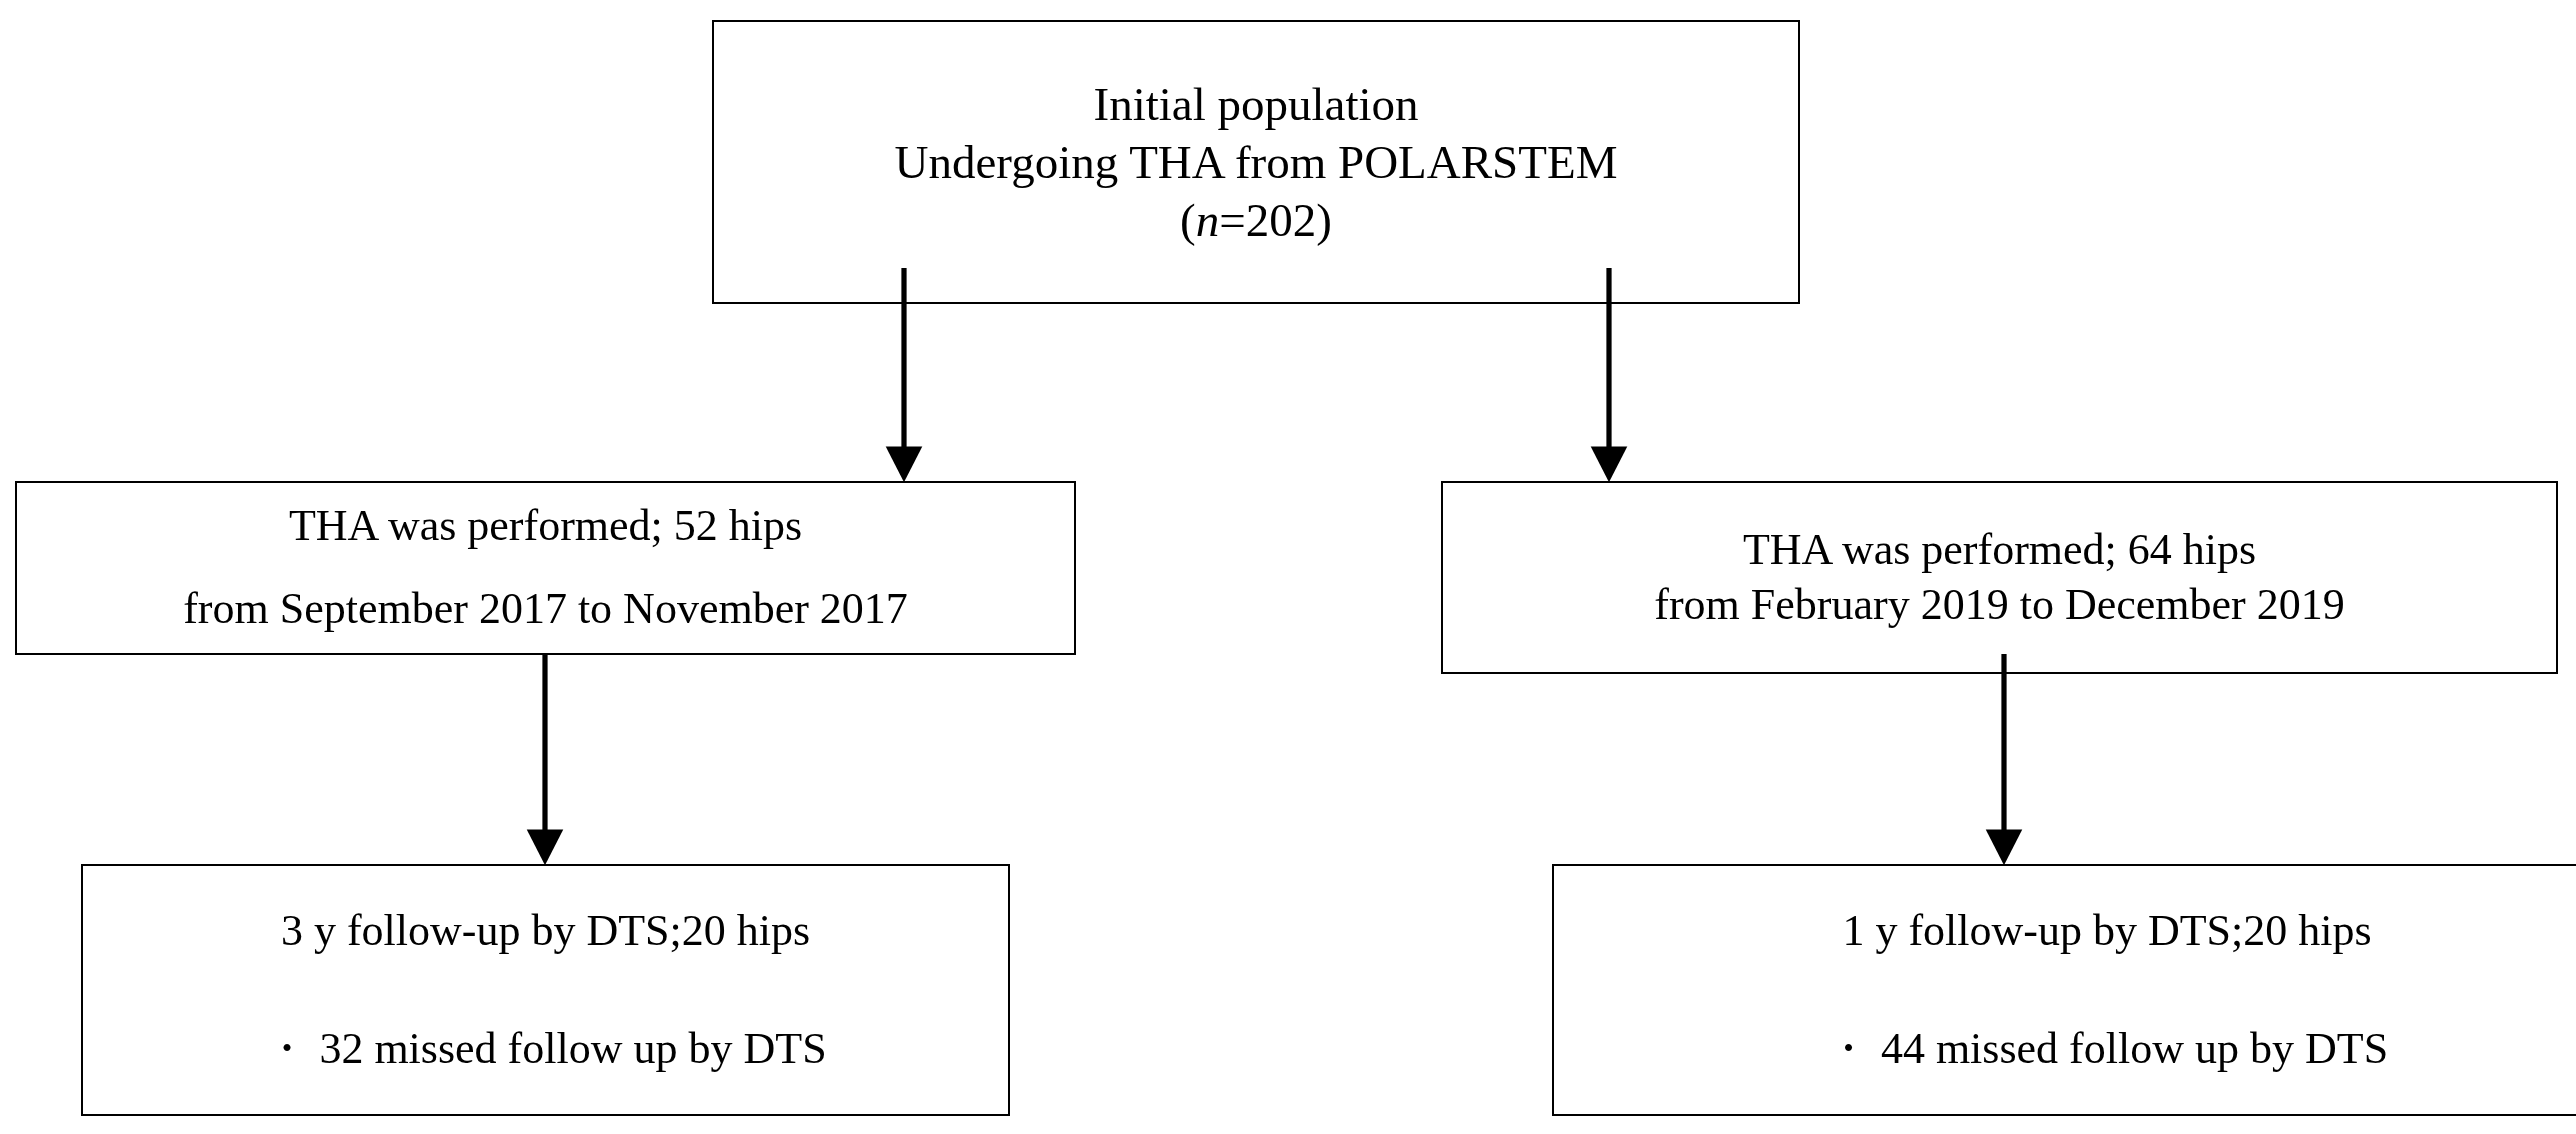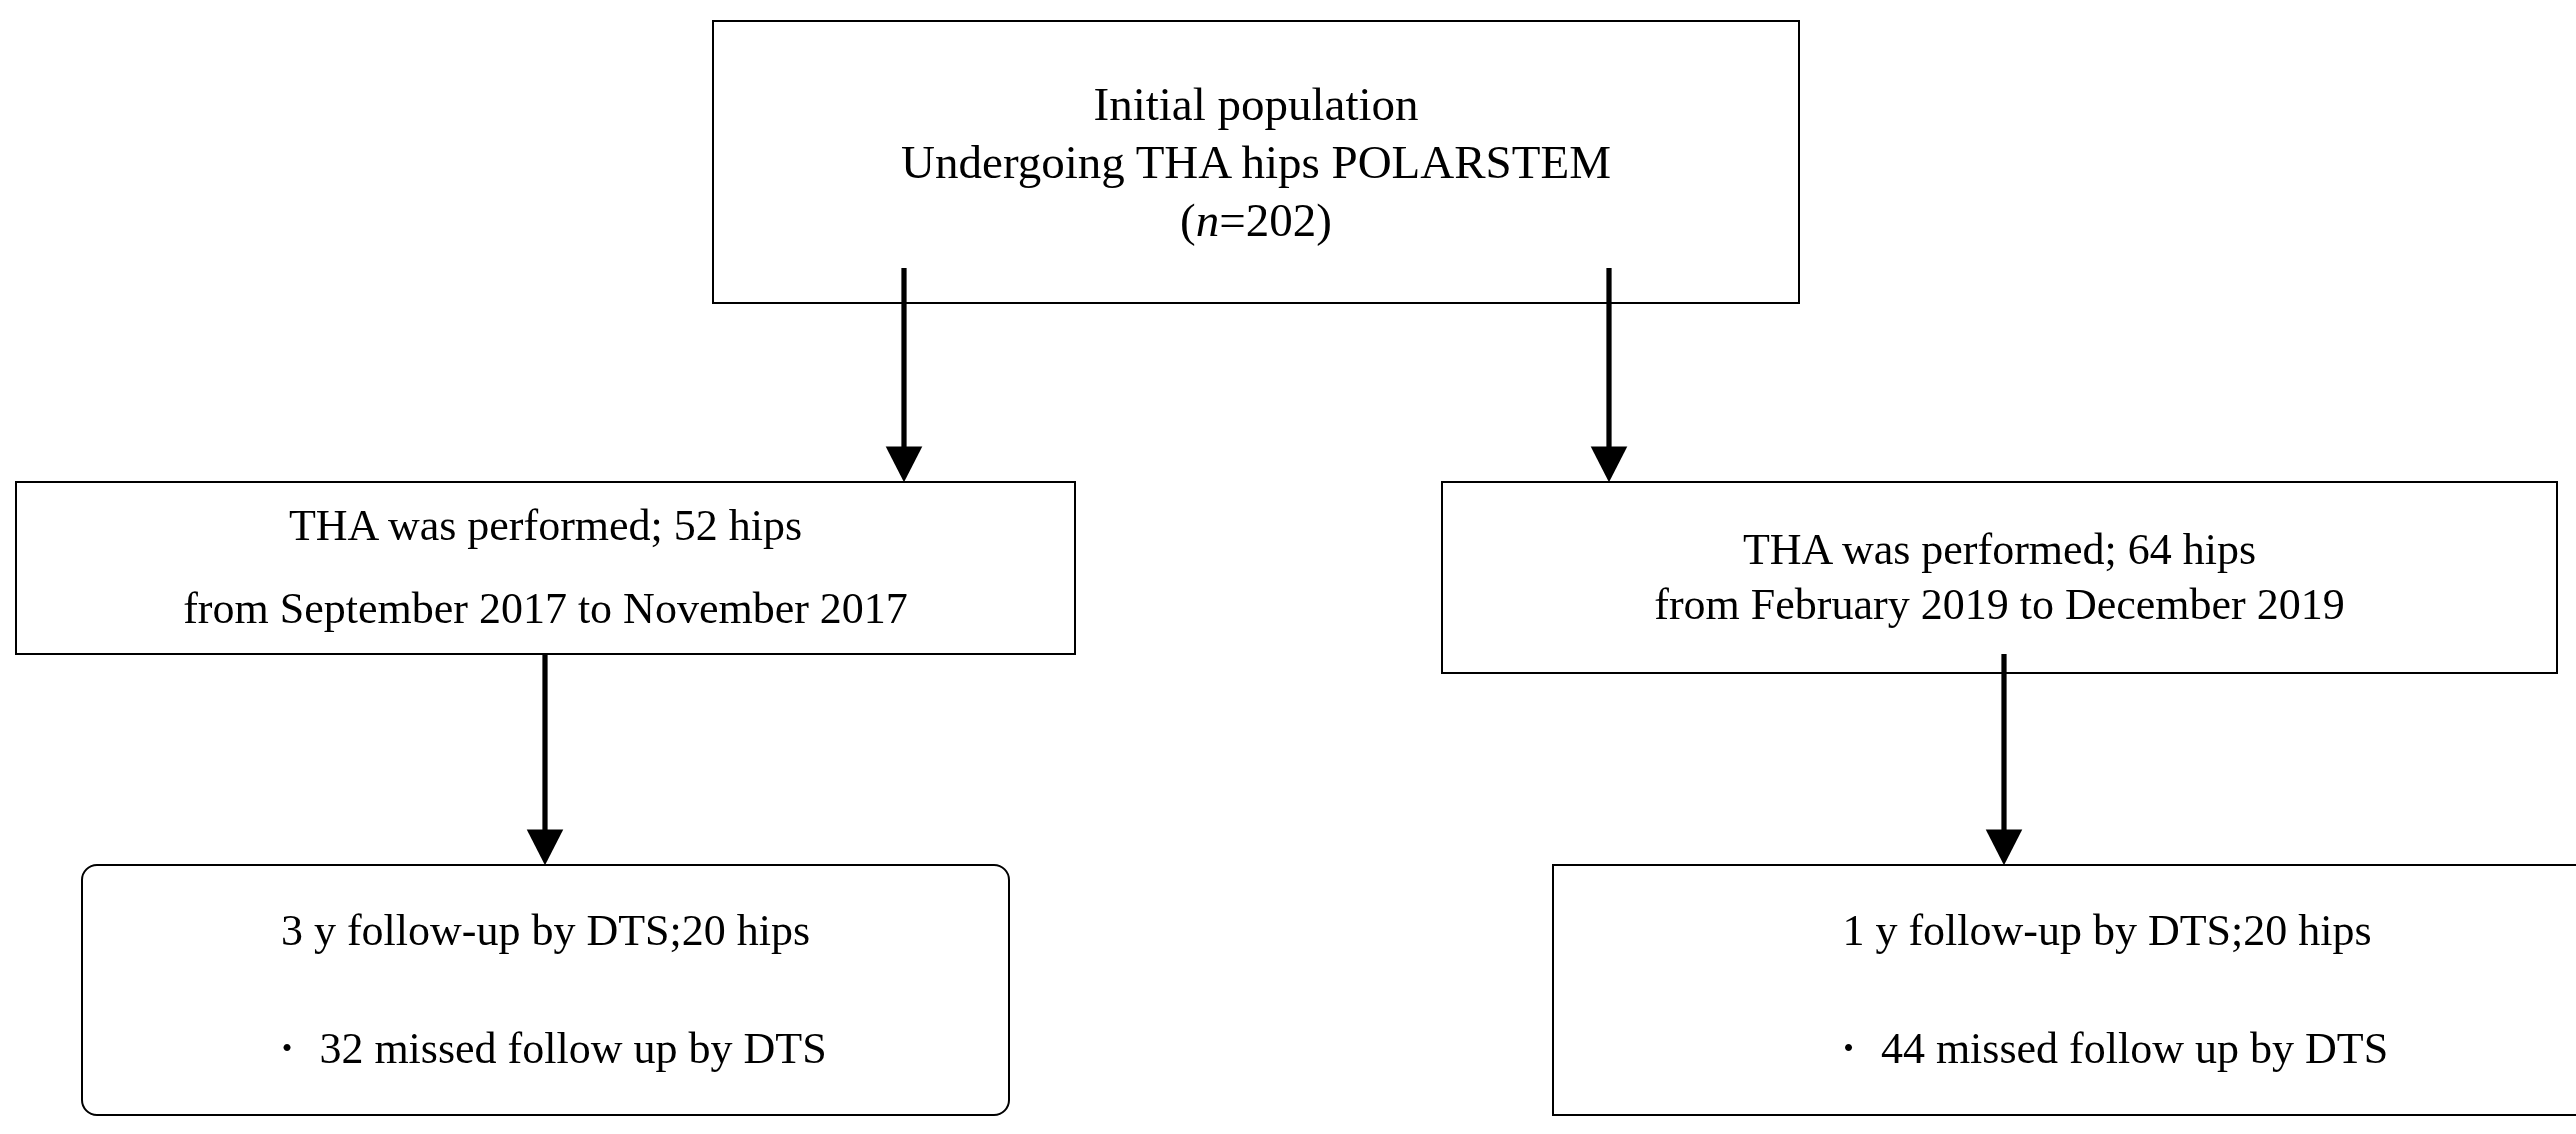--- a/index.html
+++ b/index.html
@@ -47,21 +47,20 @@
     font-size: 44px;
     gap: 28px;
   }
   #node-tha-2019 {
     left: 1441px; top: 481px;  width: 1117px; height: 193px;
     font-size: 44px;
   }
   #node-followup-3y {
     left: 81px;   top: 864px;  width: 929px; height: 252px;
     font-size: 44px;
-    border-radius: 16px;
   }
   #node-followup-1y {
     left: 1552px; top: 864px;  width: 1110px; height: 252px;
     font-size: 44px;
   }
 
   
   #node-followup-3y .line.primary,
   #node-followup-1y .line.primary { margin-bottom: 63px; }
 
@@ -79,21 +78,21 @@
   #conn-2017-to-3y      { left: 523px;  top: 654px;  width: 44px;  height: 213px; }
   #conn-2019-to-1y      { left: 1982px; top: 654px;  width: 44px;  height: 213px; }
 </style>
 </head>
 <body>
 
 <div id="canvas">
 
   <div class="node" id="node-initial-population">
     <span class="line">Initial population</span>
-    <span class="line">Undergoing THA hips POLARSTEM</span>
+    <span class="line">Undergoing THA from POLARSTEM</span>
     <span class="line"><span>(</span><span class="italic-n">n</span><span>=202)</span></span>
   </div>
 
   <div class="connector" id="conn-initial-to-2017">
     <svg width="44" height="216" viewBox="0 0 50 248" aria-hidden="true">
       <line x1="25" y1="0" x2="25" y2="214" stroke="#000000" stroke-width="6"></line>
       <polygon points="25,246 4,205 46,205" fill="#000000"></polygon>
     </svg>
   </div>
 

